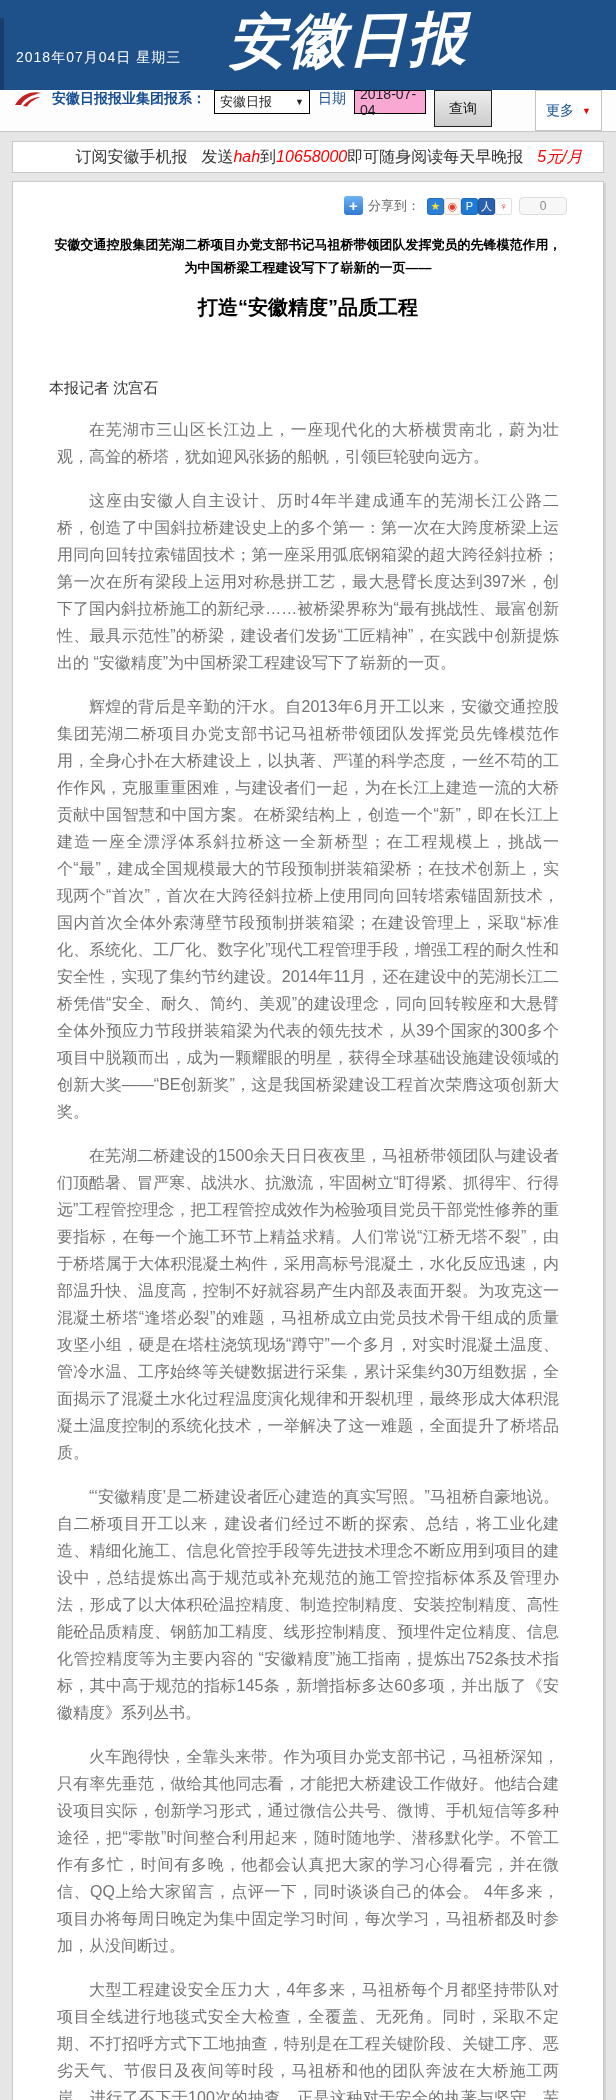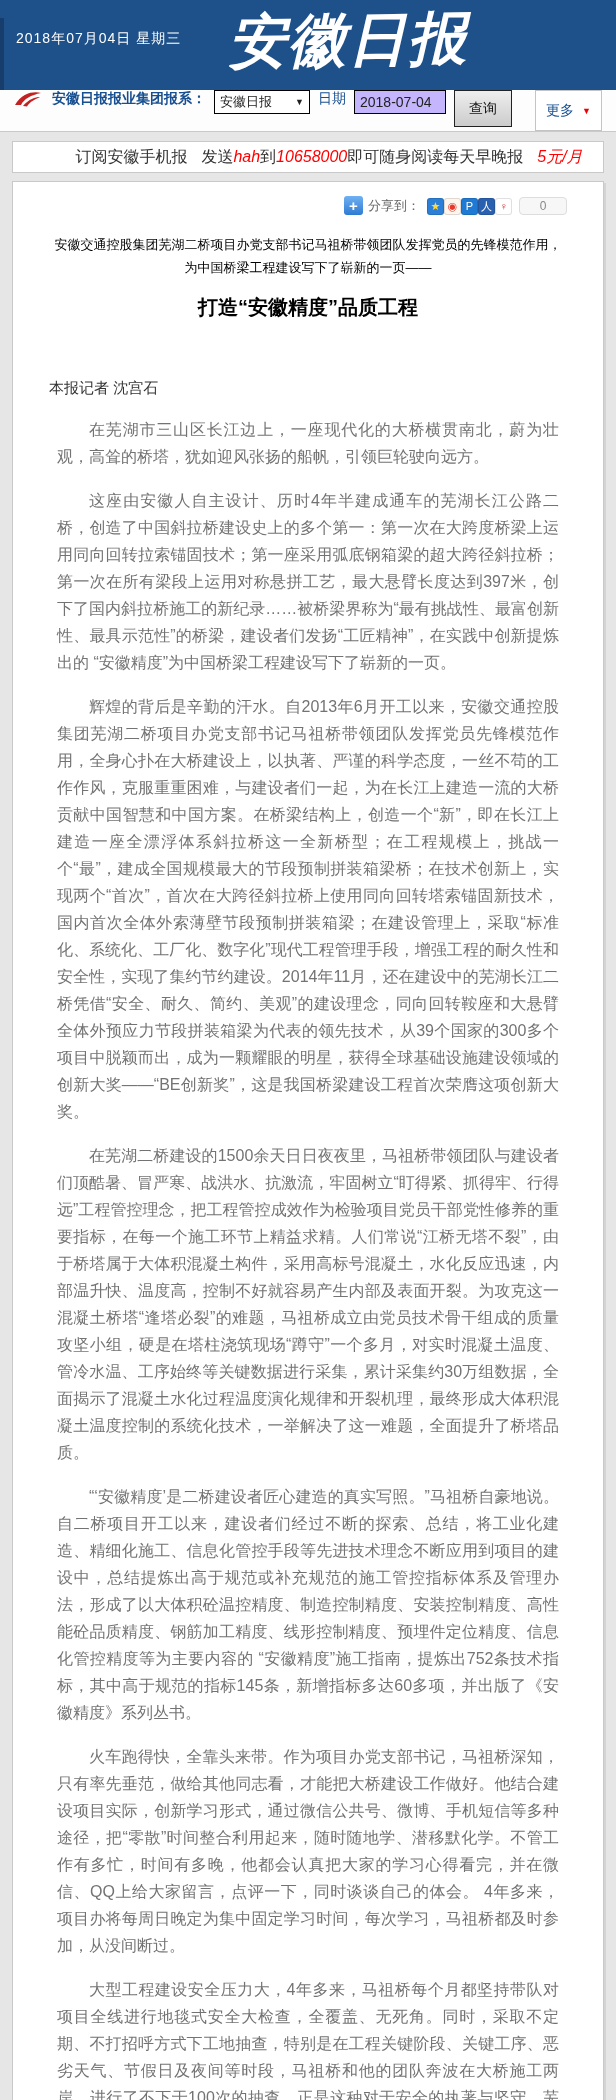--- a/index.html
+++ b/index.html
@@ -15,21 +15,21 @@
     position:relative;
     height:90px;
     background:#1e5089;
     overflow:hidden;
   }
   .masthead .left-strip{
     position:absolute; left:0; top:18px; width:4px; height:72px;
     background:#163d6b;
   }
   .masthead .date{
-    position:absolute; left:16px; top:30px;
+    position:absolute; left:16px; top:49px;
     color:#ffffff; font-size:14px; letter-spacing:1px;
   }
   .masthead .logo{
     position:absolute; left:228px; top:2px;
     color:#ffffff; font-size:58px; font-weight:bold;
     font-style:italic;
     font-family:"DejaVu Serif","Liberation Serif",serif;
     transform:rotate(-1deg);
     letter-spacing:2px;
     white-space:nowrap;
@@ -45,21 +45,21 @@
   .brand-icon{ display:inline-flex; margin-right:2px; }
   .brand-label{ color:#174f91; font-weight:bold; white-space:nowrap; }
   .fake-select{
     width:96px; height:24px; border:1px solid #000; background:#fff;
     display:flex; align-items:center; justify-content:space-between;
     padding:0 5px; font-size:13px; color:#222; cursor:default;
   }
   .fake-select .arrow{ font-size:9px; color:#222; }
   .date-label{ color:#174f91; white-space:nowrap; }
   .date-input{
-    width:92px; height:24px; border:1px solid #000; background:#c4b5fd;
+    width:72px; height:24px; border:1px solid #000; background:#f9a8d4;
     display:flex; align-items:center; padding:0 5px;
     font-size:14px; color:#222;
   }
   .query-btn{
     height:37px; border:1px solid #222; background:#dcdcdc;
     background:linear-gradient(#eee,#ccc);
     padding:0 14px; font-size:14px; color:#111;
     display:flex; align-items:center;
   }
   .toolbar .spacer{ flex:1; }
@@ -106,21 +106,21 @@
     cursor:pointer;
   }
   .share-count{
     min-width:48px; height:18px;
     background:#f7f7f7; border:1px solid #ddd; border-radius:4px;
     display:inline-flex; align-items:center; justify-content:center;
     font-size:12px; color:#888; margin-left:2px;
   }
   
   .eyebrow{
-    text-align:center; font-weight:normal; color:#000;
+    text-align:center; font-weight:bold; color:#000;
     font-size:13px; line-height:23px;
   }
   .main-title{
     text-align:center; font-weight:bold; color:#000;
     font-size:20px; margin:15px 0 0;
   }
   .byline{
     font-size:15px; color:#333;
     margin:58px 0 18px;
   }

